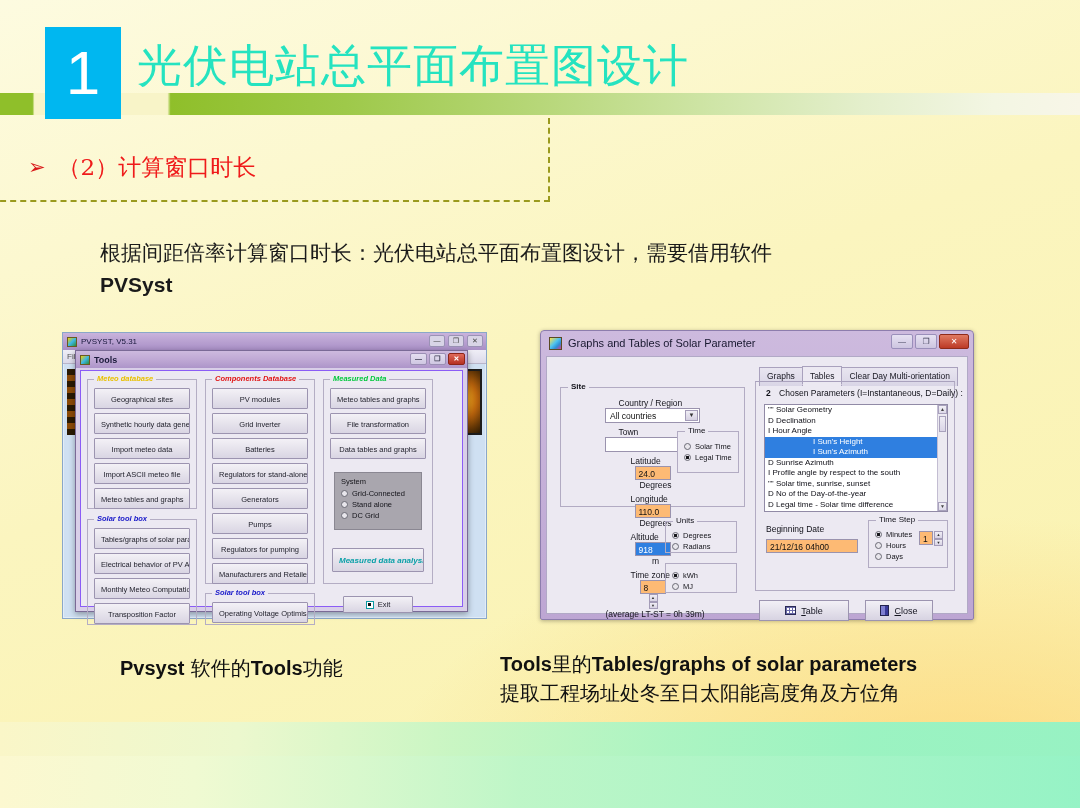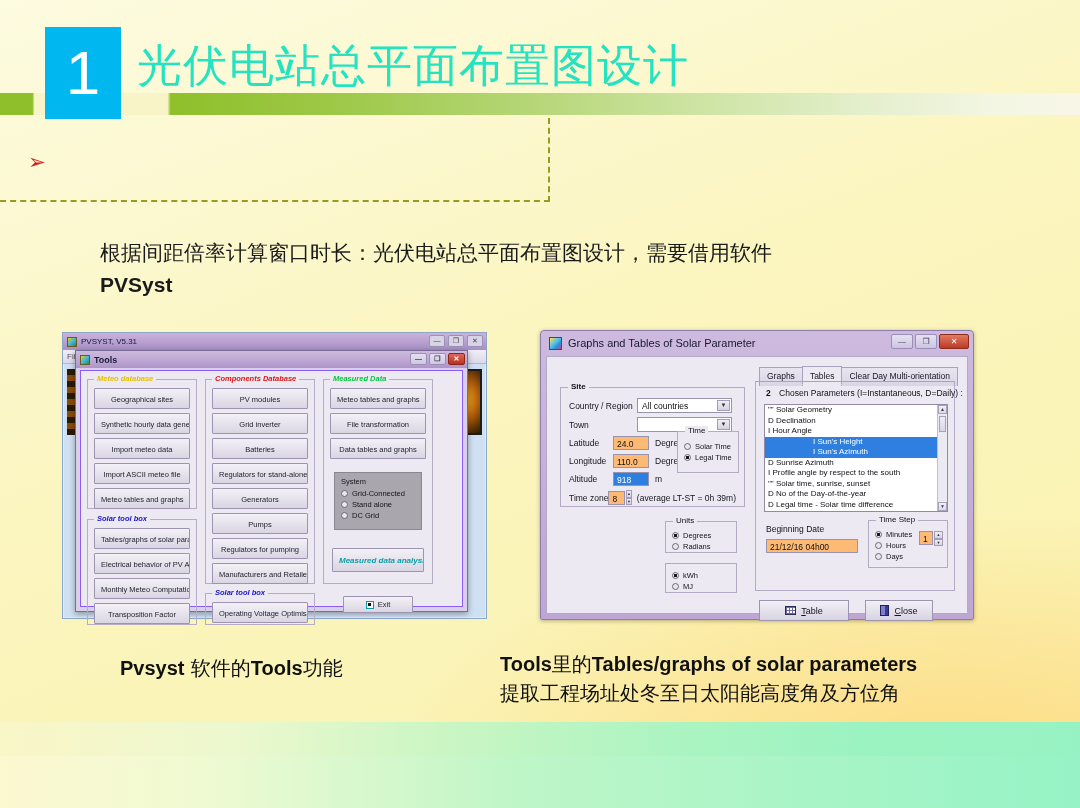--- a/index.html
+++ b/index.html
@@ -234,21 +234,21 @@
   }
   .fs {
     position:absolute; border:1px solid #b2abc3;
   }
   .fs-lbl {
     position:absolute; top:-6px; left:7px; padding:0 3px; background:#ece9f2;
     font-size:8px; font-weight:bold; color:#101018;
     font-family:"Liberation Sans", sans-serif; white-space:nowrap;
   }
   .fs-lbl.n { font-weight:normal; }
-  .fld-row { display:flex; align-items:center; font-size:8.5px; color:#14141c; margin-bottom:4px; }
+  .fld-row { display:flex; align-items:center; font-size:8.5px; color:#14141c; margin-bottom:4px;flex-direction:column; }
   .fld-lbl { white-space:nowrap; }
   .inp {
     background:#fdba74; border:1px solid #9a93ae;
     font-size:8.5px; color:#111; padding:1px 3px; height:14px; line-height:12px;
     font-family:"Liberation Sans", sans-serif; overflow:hidden; white-space:nowrap;
   }
   .inp.sel { background:#2f7fe0; color:#fff; }
   .combo { position:relative; background:#fff; border:1px solid #9a93ae; height:15px; }
   .combo .val { font-size:8.5px; padding:1px 4px; color:#111; line-height:13px; }
   .combo .arw {
@@ -308,20 +308,21 @@
 
 <div class="slide">
 
   <div class="hdr-bar"></div>
   <div class="hdr-num">1</div>
   <div class="hdr-title">光伏电站总平面布置图设计</div>
 
   <div class="dash-box"></div>
   <div class="bullet-row">
     <span class="bullet-arrow">➢</span>
+    <span class="bullet-text">（2）计算窗口时长</span>
   </div>
 
   <div class="body-para">
     <span>根据间距倍率计算窗口时长：光伏电站总平面布置图设计，需要借用软件</span><br>
     <span class="en">PVSyst</span>
   </div>
 
   <div class="shot" id="shot-left">
     <div class="pv-main">
 

